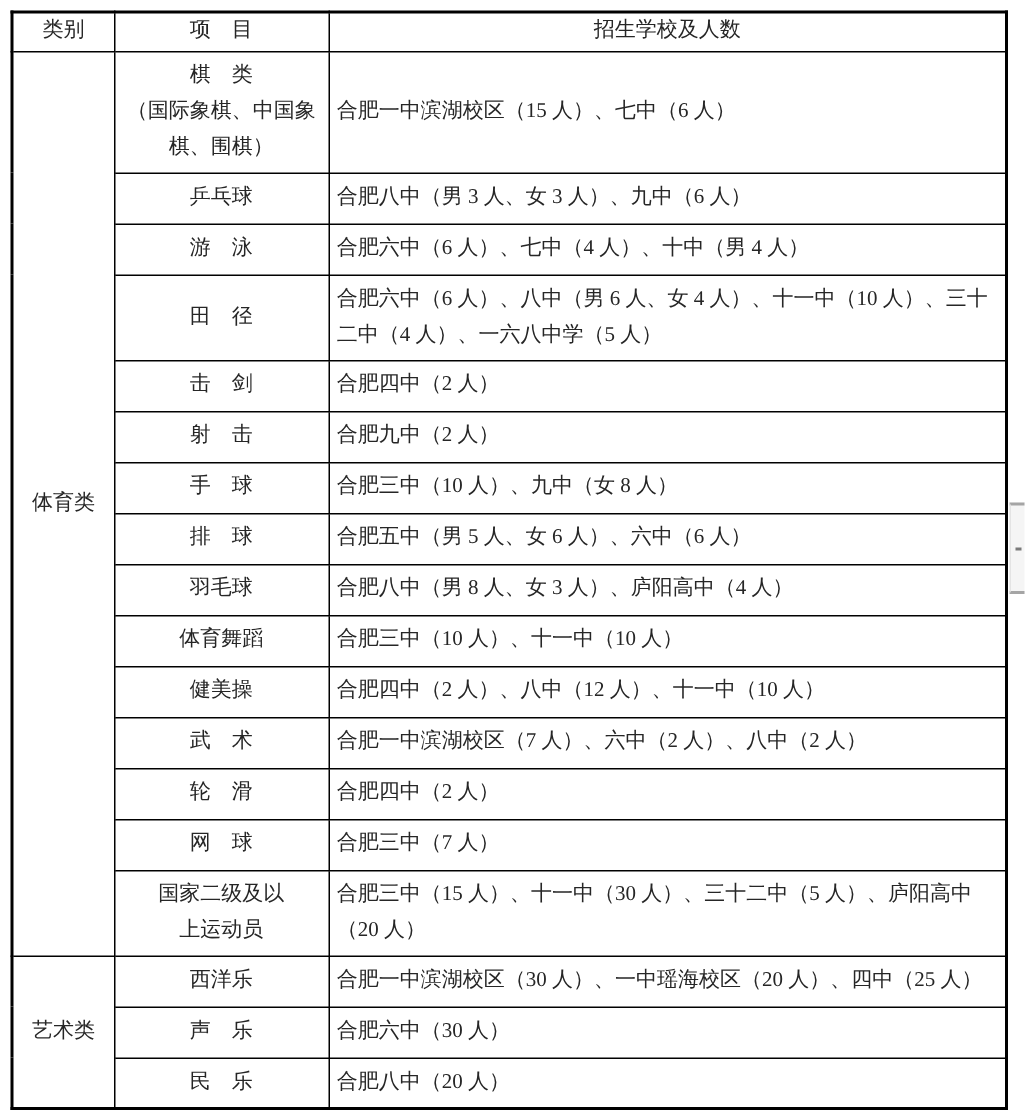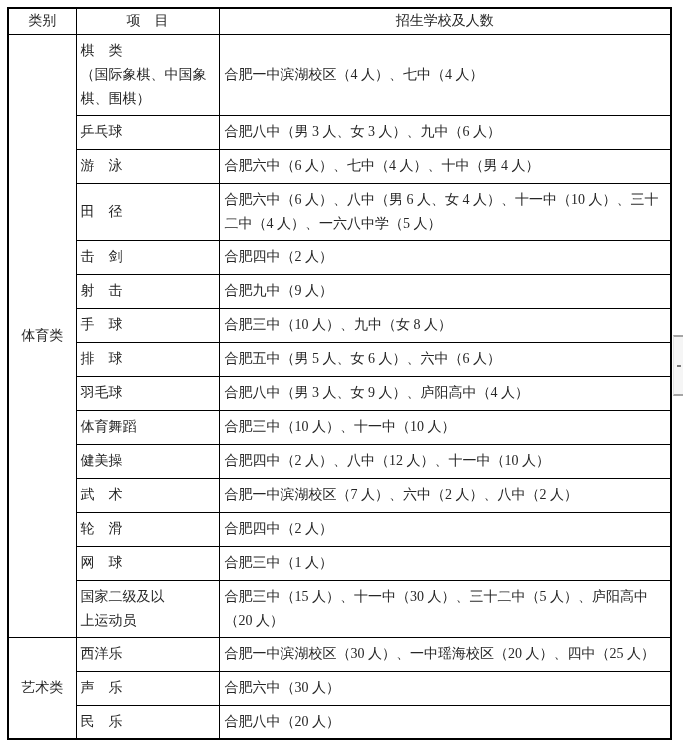--- a/index.html
+++ b/index.html
@@ -43,20 +43,21 @@
     padding: 3px 4px;
     text-align: center;
     line-height: 18px;
   }
   .cat-cell {
     text-align: center;
     padding: 0 2px;
     line-height: 24px;
   }
   .item-cell {
+    text-align: center;
     padding: 4px 4px;
     line-height: 24px;
     white-space: pre-line;
     font-family: Liberation Serif, serif;
   }
   .schools-cell {
     text-align: left;
     padding: 4px 5px;
     line-height: 24px;
   }
@@ -99,73 +100,73 @@
         <th>类别</th>
         <th>项　目</th>
         <th>招生学校及人数</th>
       </tr>
     </thead>
     <tbody id="table-body">
         <tr class="data-row-tall">
           <td class="cat-cell" rowspan="15">体育类</td>
           <td class="item-cell">棋　类
 （国际象棋、中国象棋、围棋）</td>
-          <td class="schools-cell">合肥一中滨湖校区（4 人）、七中（4 人）</td>
+          <td class="schools-cell">合肥一中滨湖校区（15 人）、七中（6 人）</td>
         </tr>
         <tr class="data-row">
           <td class="item-cell">乒乓球</td>
           <td class="schools-cell">合肥八中（男 3 人、女 3 人）、九中（6 人）</td>
         </tr>
         <tr class="data-row">
           <td class="item-cell">游　泳</td>
           <td class="schools-cell">合肥六中（6 人）、七中（4 人）、十中（男 4 人）</td>
         </tr>
         <tr class="data-row">
           <td class="item-cell">田　径</td>
           <td class="schools-cell">合肥六中（6 人）、八中（男 6 人、女 4 人）、十一中（10 人）、三十二中（4 人）、一六八中学（5 人）</td>
         </tr>
         <tr class="data-row">
           <td class="item-cell">击　剑</td>
           <td class="schools-cell">合肥四中（2 人）</td>
         </tr>
         <tr class="data-row">
           <td class="item-cell">射　击</td>
-          <td class="schools-cell">合肥九中（9 人）</td>
+          <td class="schools-cell">合肥九中（2 人）</td>
         </tr>
         <tr class="data-row">
           <td class="item-cell">手　球</td>
           <td class="schools-cell">合肥三中（10 人）、九中（女 8 人）</td>
         </tr>
         <tr class="data-row">
           <td class="item-cell">排　球</td>
           <td class="schools-cell">合肥五中（男 5 人、女 6 人）、六中（6 人）</td>
         </tr>
         <tr class="data-row">
           <td class="item-cell">羽毛球</td>
-          <td class="schools-cell">合肥八中（男 3 人、女 9 人）、庐阳高中（4 人）</td>
+          <td class="schools-cell">合肥八中（男 8 人、女 3 人）、庐阳高中（4 人）</td>
         </tr>
         <tr class="data-row">
           <td class="item-cell">体育舞蹈</td>
           <td class="schools-cell">合肥三中（10 人）、十一中（10 人）</td>
         </tr>
         <tr class="data-row">
           <td class="item-cell">健美操</td>
           <td class="schools-cell">合肥四中（2 人）、八中（12 人）、十一中（10 人）</td>
         </tr>
         <tr class="data-row">
           <td class="item-cell">武　术</td>
           <td class="schools-cell">合肥一中滨湖校区（7 人）、六中（2 人）、八中（2 人）</td>
         </tr>
         <tr class="data-row">
           <td class="item-cell">轮　滑</td>
           <td class="schools-cell">合肥四中（2 人）</td>
         </tr>
         <tr class="data-row">
           <td class="item-cell">网　球</td>
-          <td class="schools-cell">合肥三中（1 人）</td>
+          <td class="schools-cell">合肥三中（7 人）</td>
         </tr>
         <tr class="data-row-tall">
           <td class="item-cell">国家二级及以
 上运动员</td>
           <td class="schools-cell">合肥三中（15 人）、十一中（30 人）、三十二中（5 人）、庐阳高中（20 人）</td>
         </tr>
         <tr class="data-row">
           <td class="cat-cell" rowspan="3">艺术类</td>
           <td class="item-cell">西洋乐</td>
           <td class="schools-cell">合肥一中滨湖校区（30 人）、一中瑶海校区（20 人）、四中（25 人）</td>

